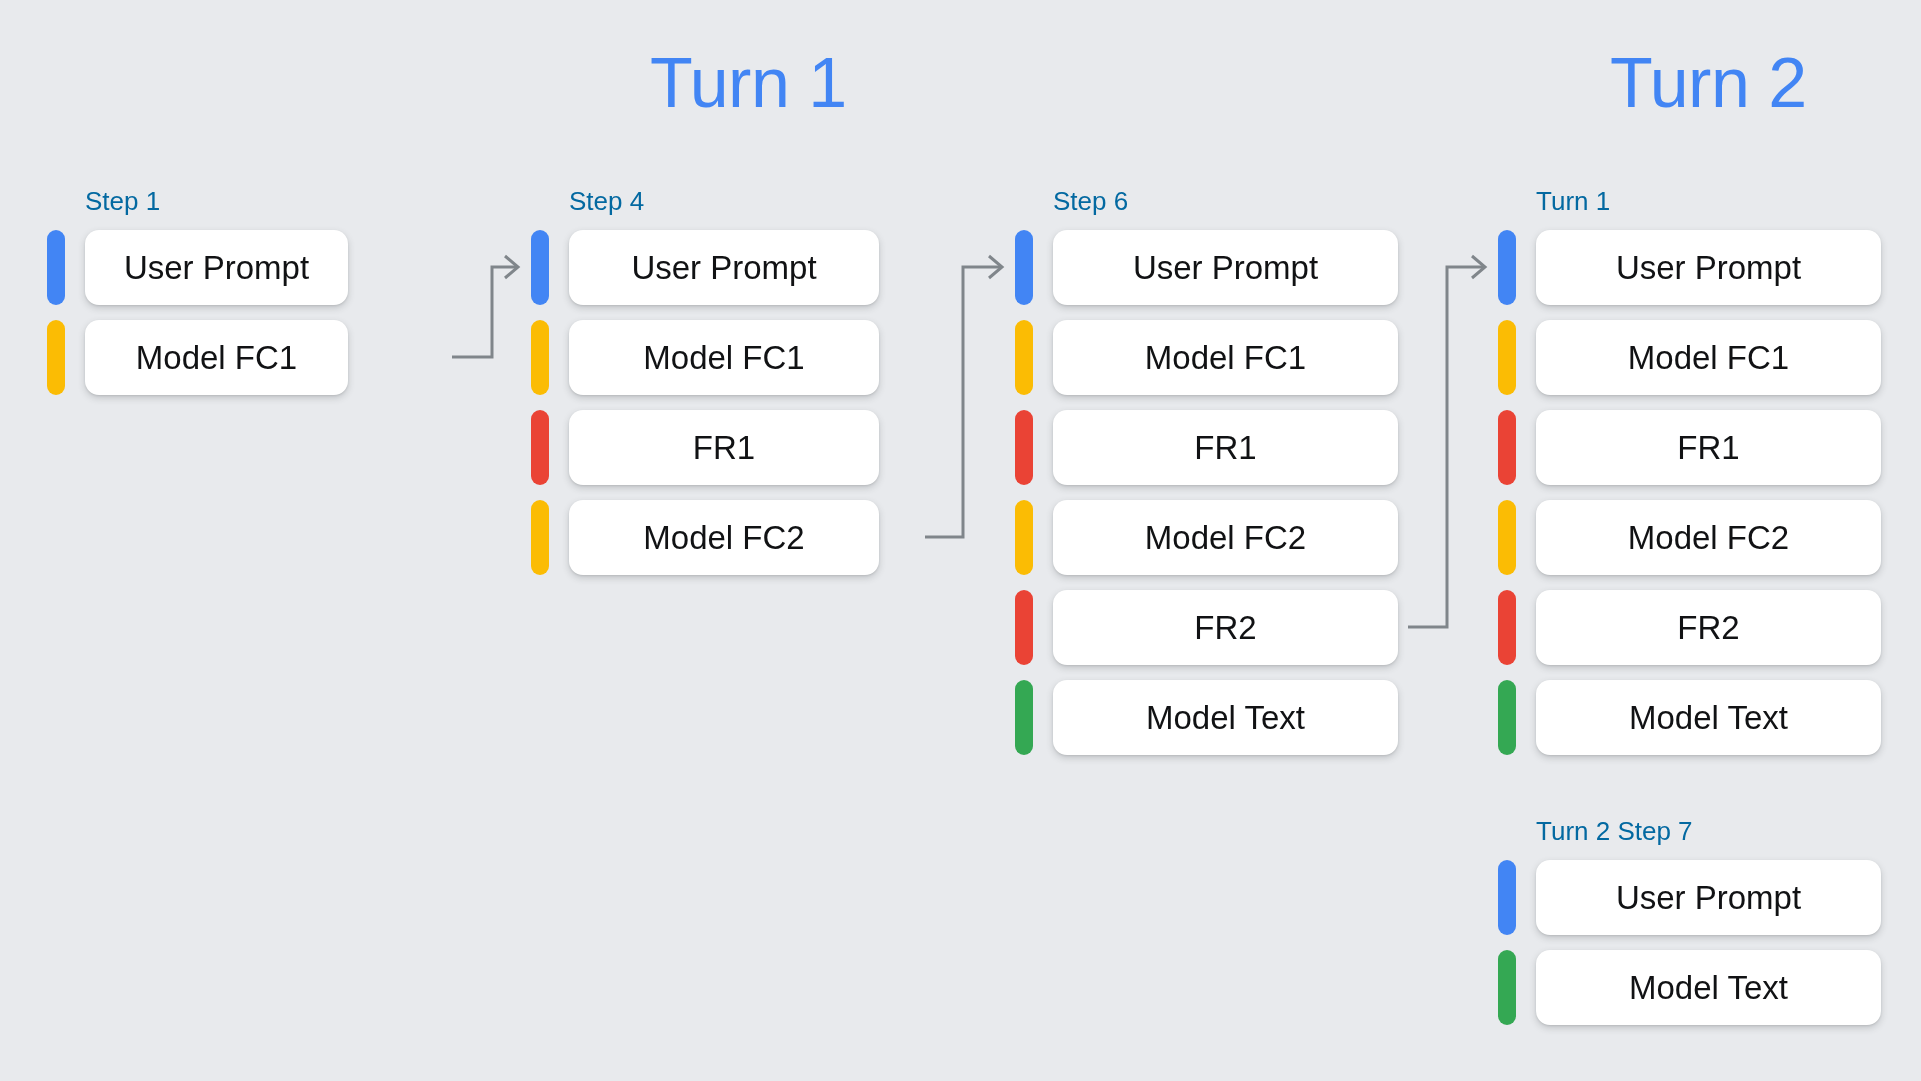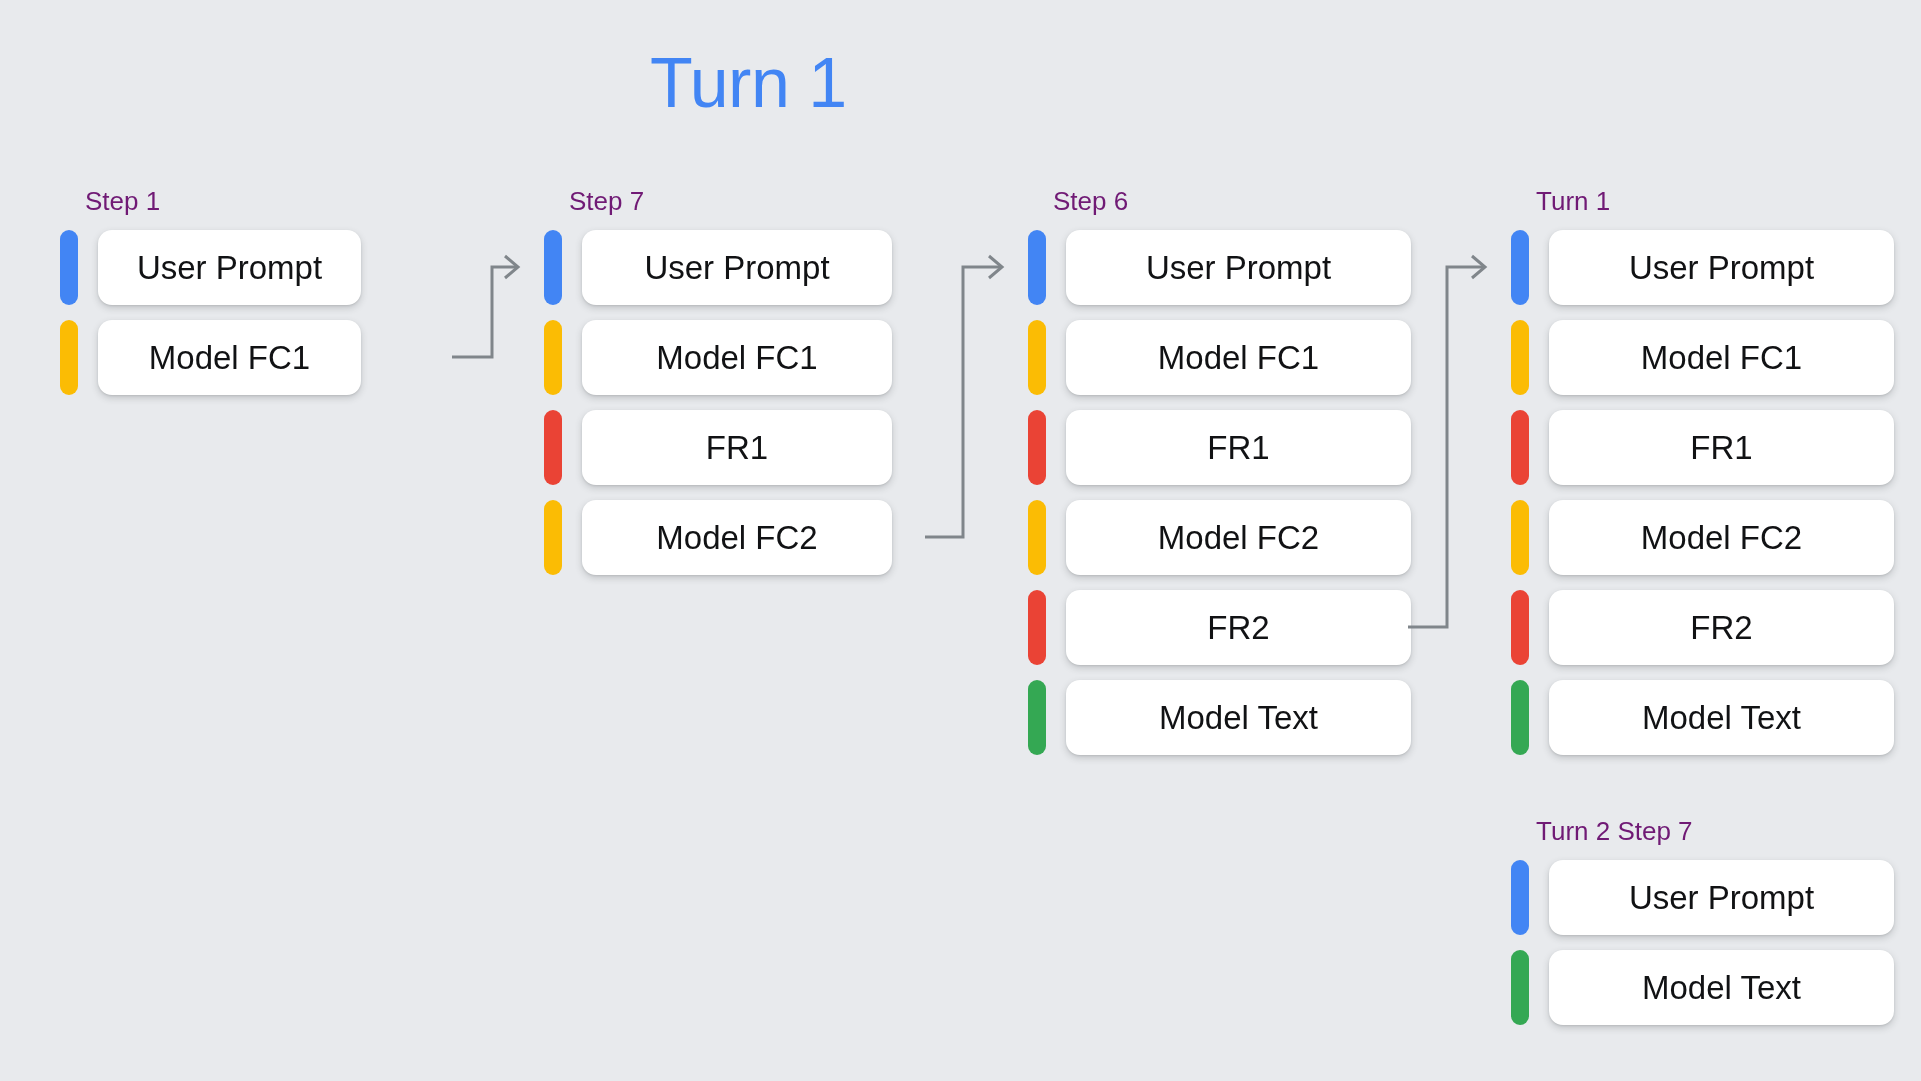--- a/index.html
+++ b/index.html
@@ -33,28 +33,28 @@
   
   .column {
     position: absolute;
   }
   .column-label {
     position: absolute;
     left: 38px;
     top: -42px;
     font-size: 26px;
     line-height: 1;
-    color: #701a75;
+    color: #0369a1;
     white-space: nowrap;
   }
 
   
   .row {
     position: absolute;
-    left: 13px;
+    left: 0;
     display: flex;
     align-items: center;
     height: 75px;
   }
   .row-bar {
     width: 18px;
     height: 75px;
     border-radius: 9px;
     flex: 0 0 auto;
   }
@@ -95,41 +95,42 @@
     stroke-linecap: butt;
   }
 </style>
 </head>
 <body>
 
 <div id="canvas">
 
   <div class="section-title" style="left:650px; top:48px;">Turn 1</div>
 
+  <div class="section-title" style="left:1610px; top:48px;">Turn 2</div>
 
   <div class="column" style="left:47px; top:230px;">
     <div class="column-label">Step 1</div>
 
     <div class="row" style="top:0px;">
       <span class="row-bar" style="background:#4285F4;"></span>
       <span class="row-card" style="width:263px;">
         <span class="row-label">User Prompt</span>
       </span>
     </div>
 
     <div class="row" style="top:90px;">
       <span class="row-bar" style="background:#FBBC04;"></span>
       <span class="row-card" style="width:263px;">
         <span class="row-label">Model FC1</span>
       </span>
     </div>
   </div>
 
   <div class="column" style="left:531px; top:230px;">
-    <div class="column-label">Step 7</div>
+    <div class="column-label">Step 4</div>
 
     <div class="row" style="top:0px;">
       <span class="row-bar" style="background:#4285F4;"></span>
       <span class="row-card" style="width:310px;">
         <span class="row-label">User Prompt</span>
       </span>
     </div>
 
     <div class="row" style="top:90px;">
       <span class="row-bar" style="background:#FBBC04;"></span>

